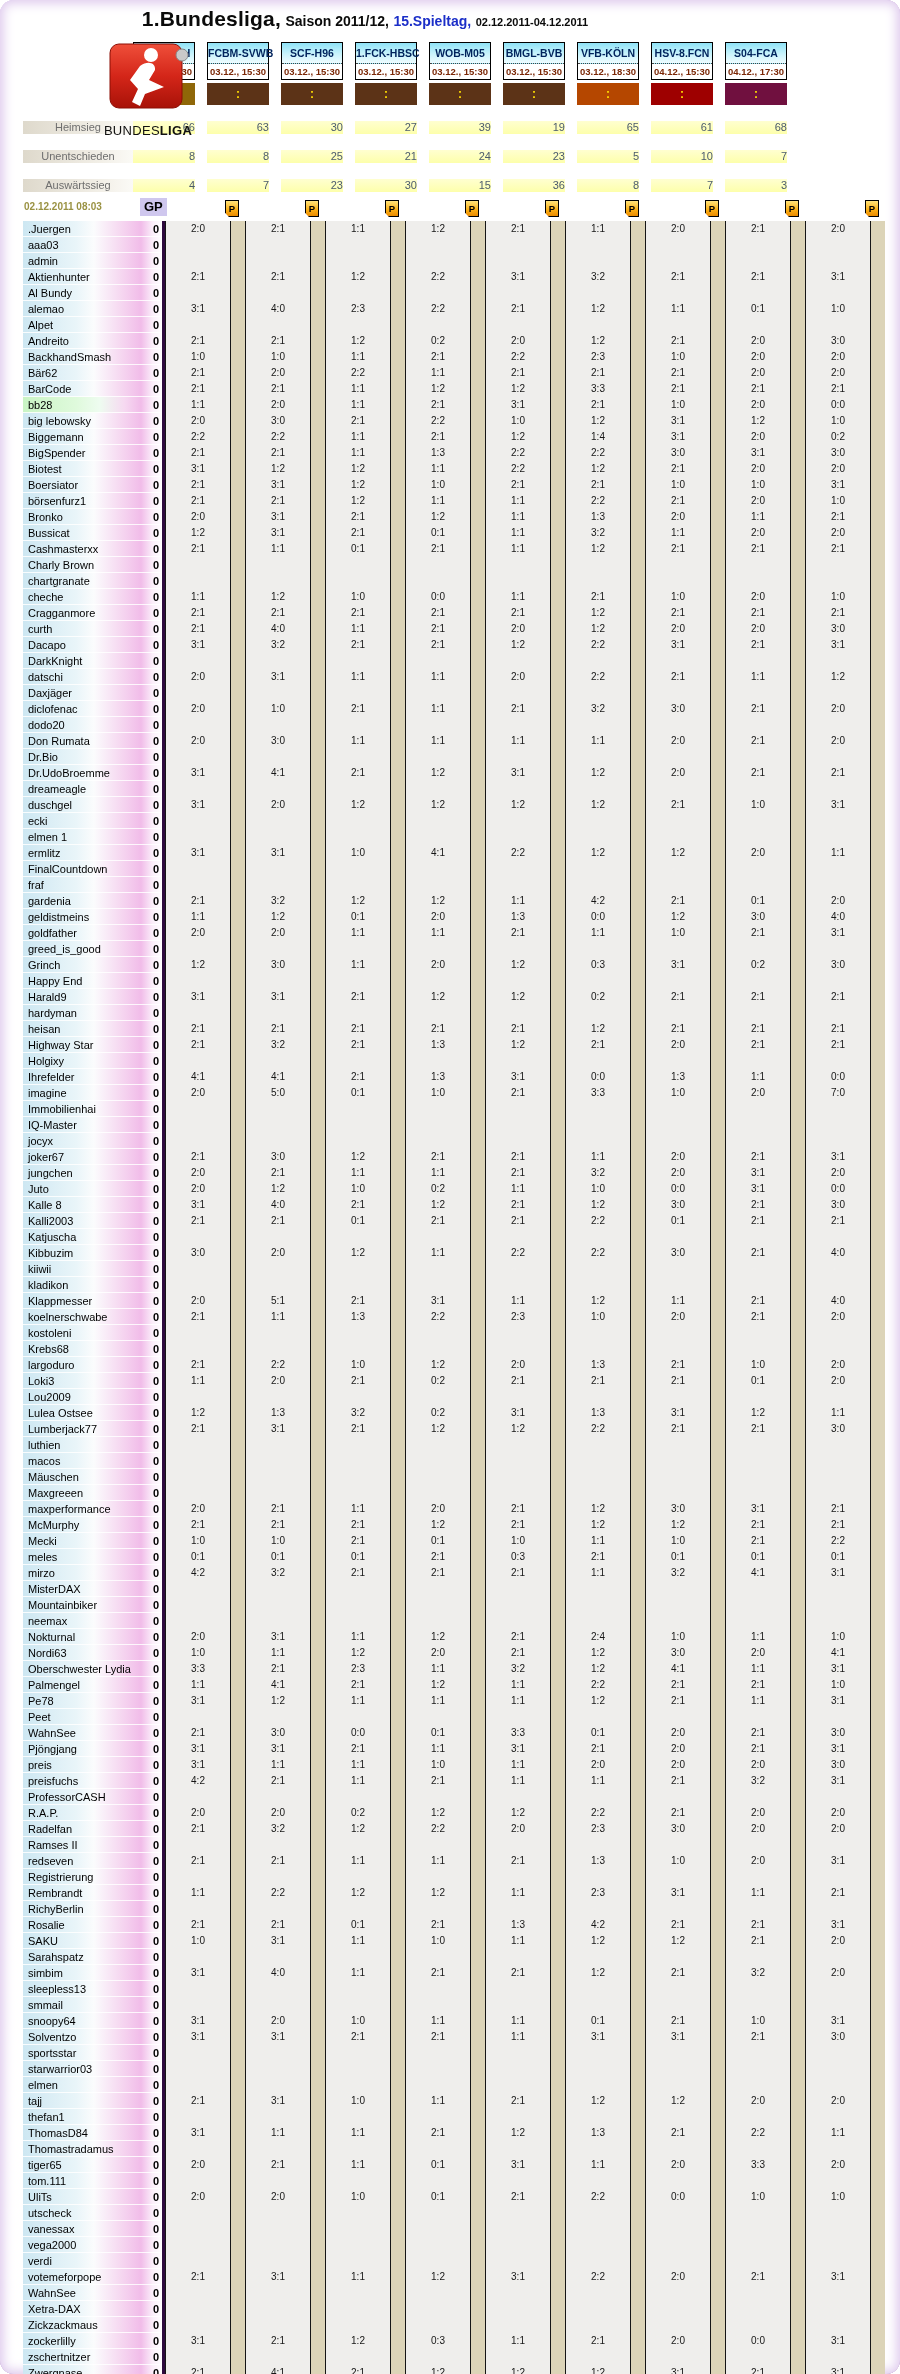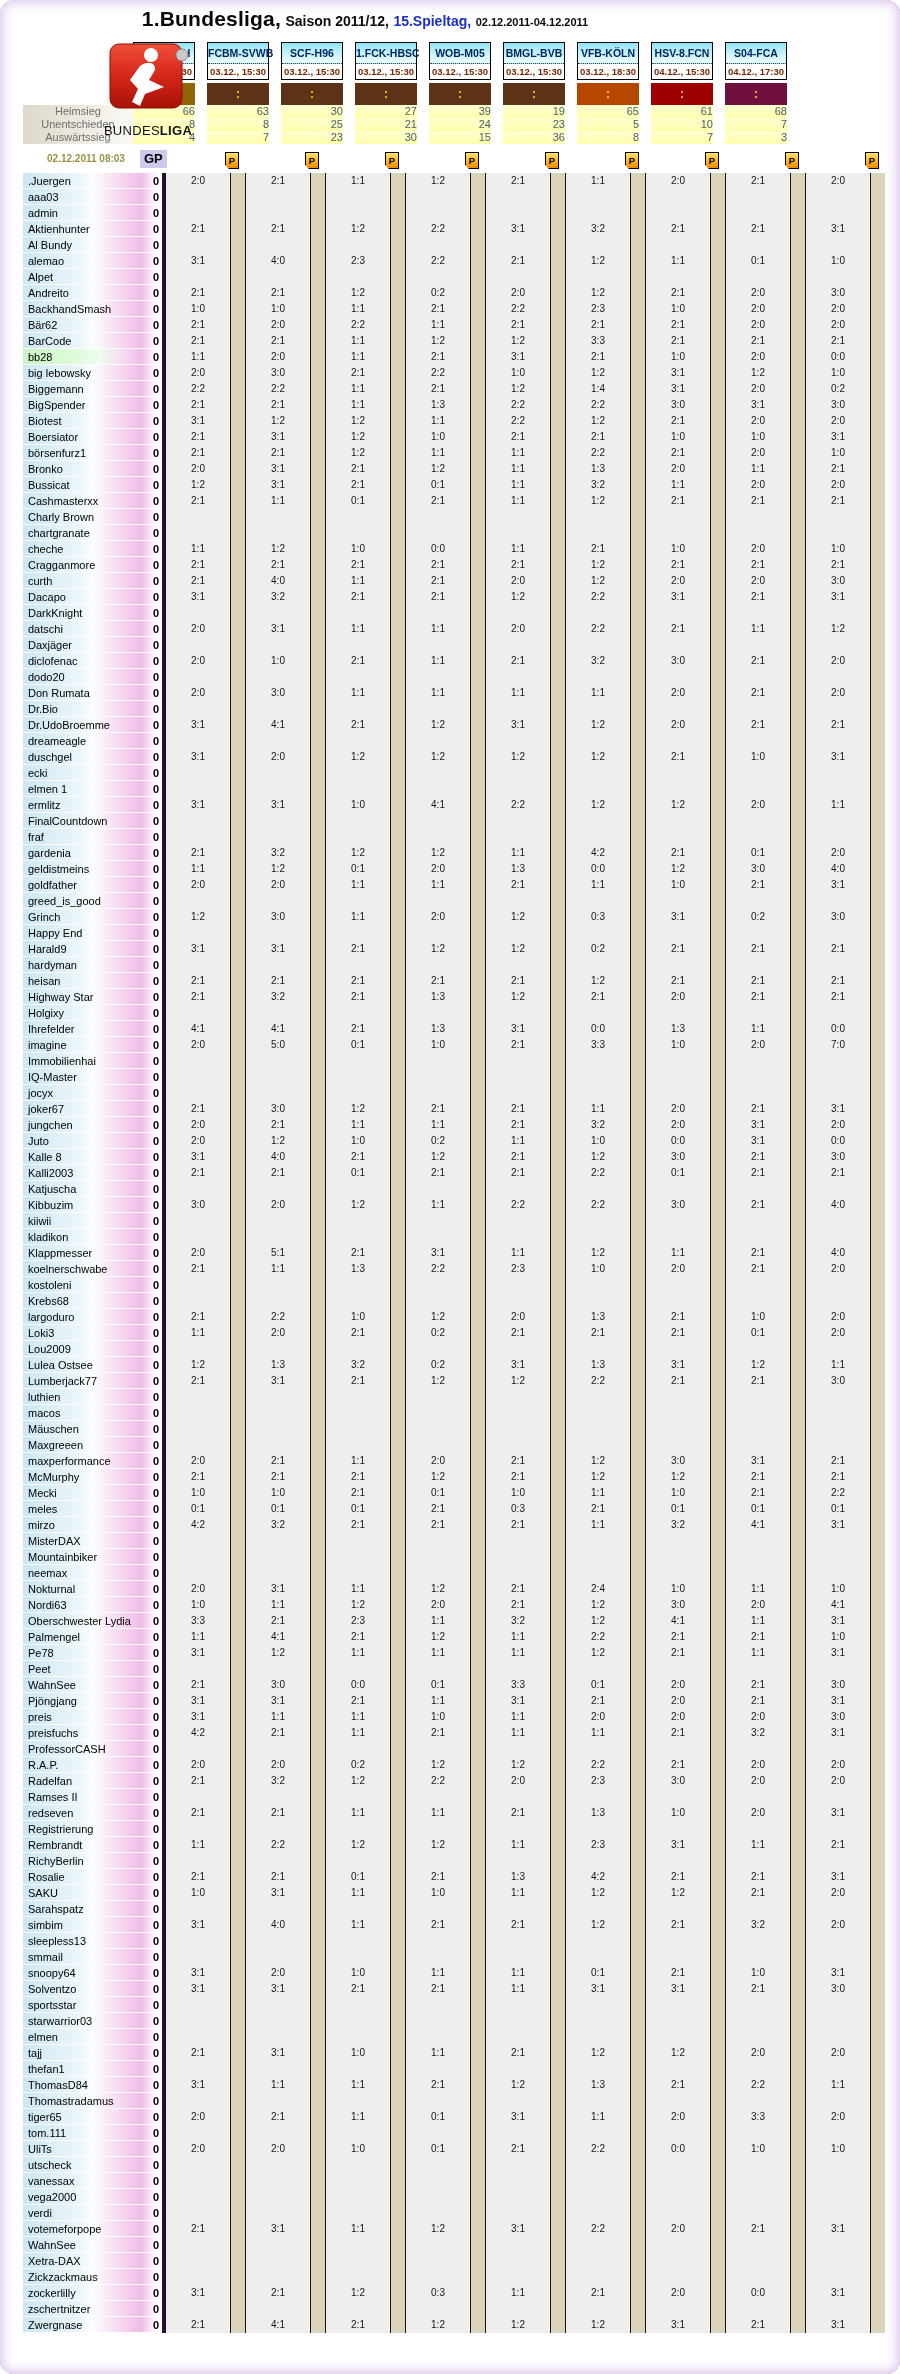--- a/index.html
+++ b/index.html
@@ -24,29 +24,29 @@
   .hleft{width:110px;flex:0 0 110px;}
   .hgap{width:12px;flex:0 0 12px;}
   .match-box{width:62px;flex:0 0 62px;border:1px solid #000;box-sizing:border-box;background:#fff;}
   .mb-team{height:20px;line-height:20px;text-align:center;font-weight:bold;font-size:10.5px;color:#00235c;
            background:linear-gradient(180deg,#8fe3f7 0%,#c9f3fc 55%,#eefcff 100%);
            border-bottom:1px dotted #444;white-space:nowrap;}
   .mb-date{height:15px;line-height:15px;text-align:center;font-size:9.5px;font-weight:bold;color:#7a2605;background:#fff;white-space:nowrap;}
   .score-row{margin-top:3px;}
   .score-cell{width:62px;flex:0 0 62px;height:22px;line-height:22px;text-align:center;
               font-weight:bold;font-size:12px;color:#ffe100;}
-  .stat-row{margin-top:0;}
+  .stat-row{margin-top:16px;}
   .stat-label{height:13px;line-height:13px;text-align:center;font-size:11px;color:#6e6e6e;
               background:linear-gradient(90deg,#ded9cc 0%,#f2efe7 70%,#fbfaf6 100%);}
   .stat-val{width:62px;flex:0 0 62px;height:13px;line-height:13px;text-align:right;font-size:11px;color:#4c5c6c;
             background:linear-gradient(180deg,#ffffd0 0%,#fdffab 100%);}
 
   
   .gp-row{position:relative;height:20px;margin-top:6px;}
-  .stamp{position:absolute;left:30px;top:3px;width:112px;text-align:center;
+  .stamp{position:absolute;left:7px;top:3px;width:112px;text-align:center;
          font-size:10px;font-weight:bold;color:#9a9243;}
   .gp-chip{position:absolute;left:140px;top:0;padding:1px 4px 2px 4px;background:#cfc7ee;
            font-size:13px;font-weight:bold;color:#000;}
   .p-flag{position:absolute;top:2px;width:12px;height:15px;line-height:15px;text-align:center;
           border:1px solid #000;font-size:9.5px;font-weight:bold;color:#000;
           background:linear-gradient(180deg,#ffe27a 0%,#fcae13 60%,#e98a00 100%);
           clip-path:polygon(0 0,100% 0,100% 100%,28% 100%,0 75%);}
 
   
   .rows{margin-top:3px;}

